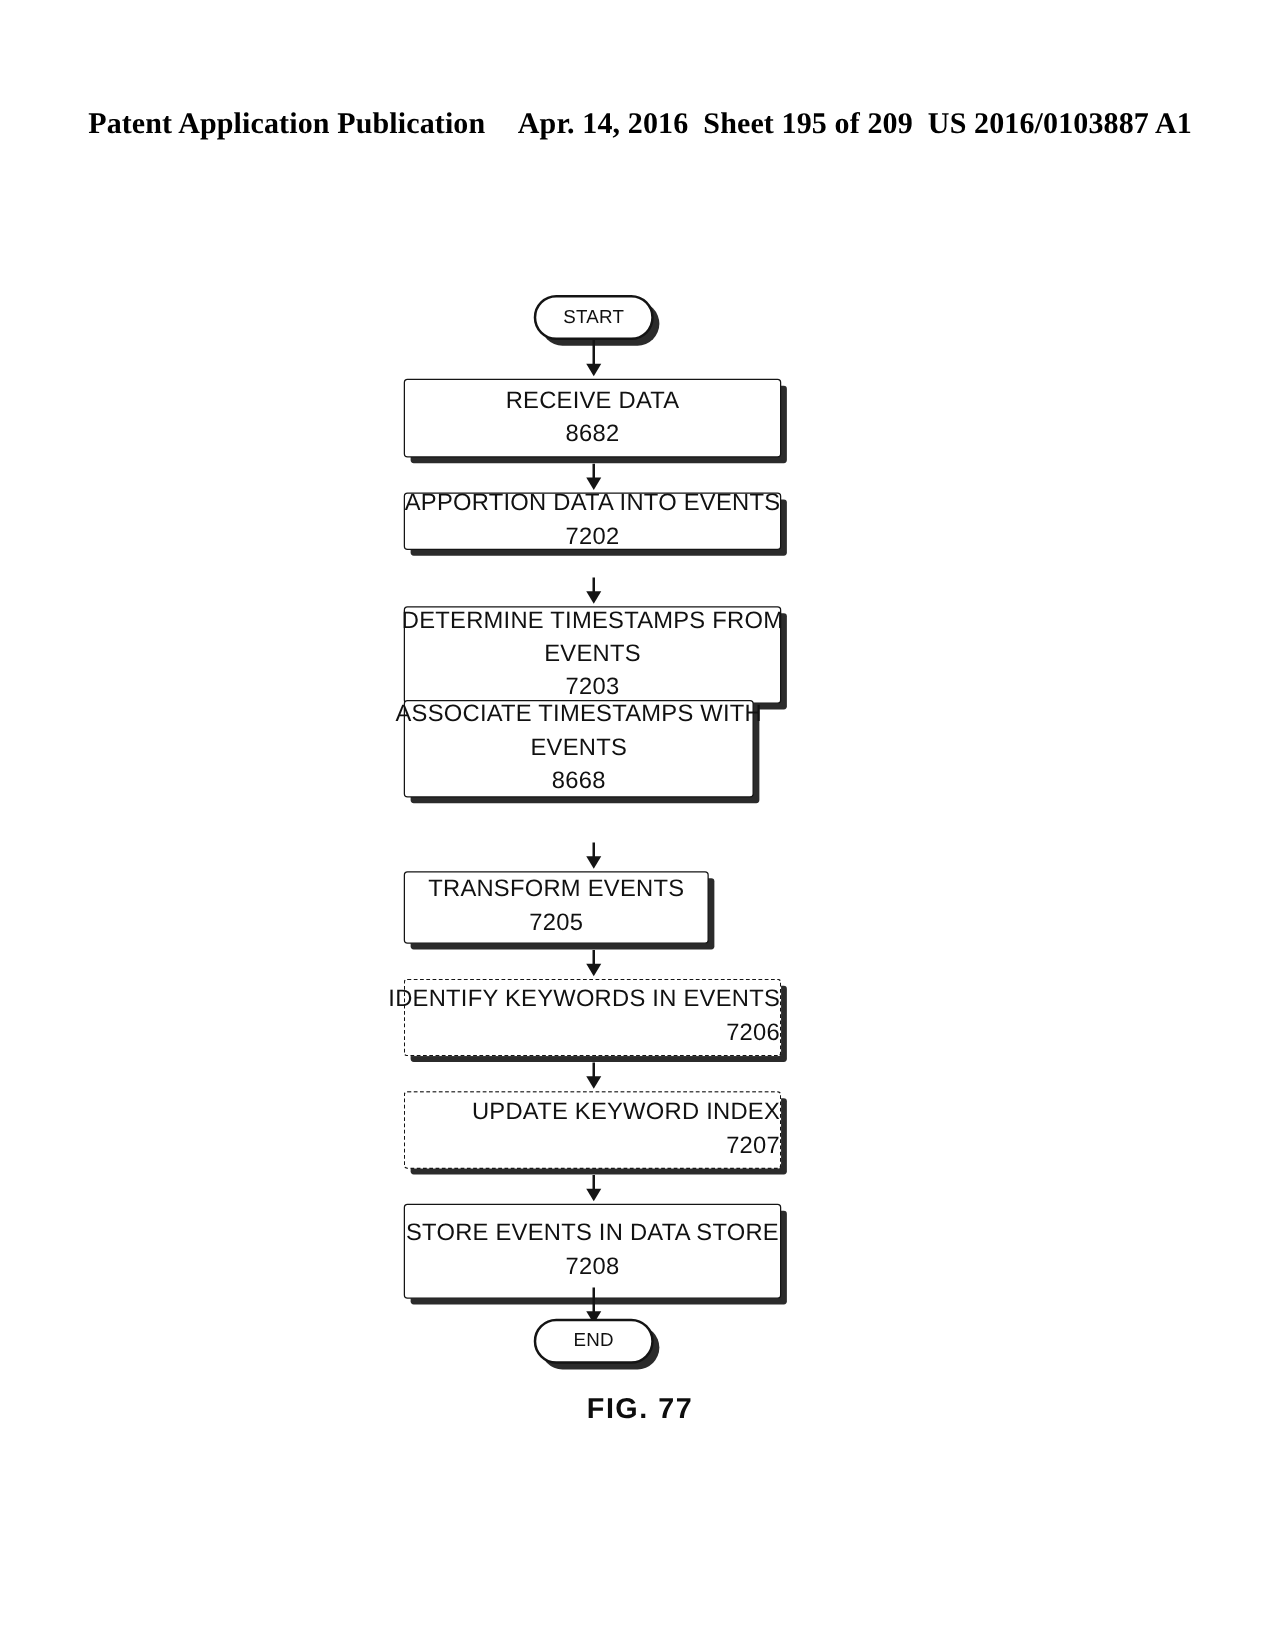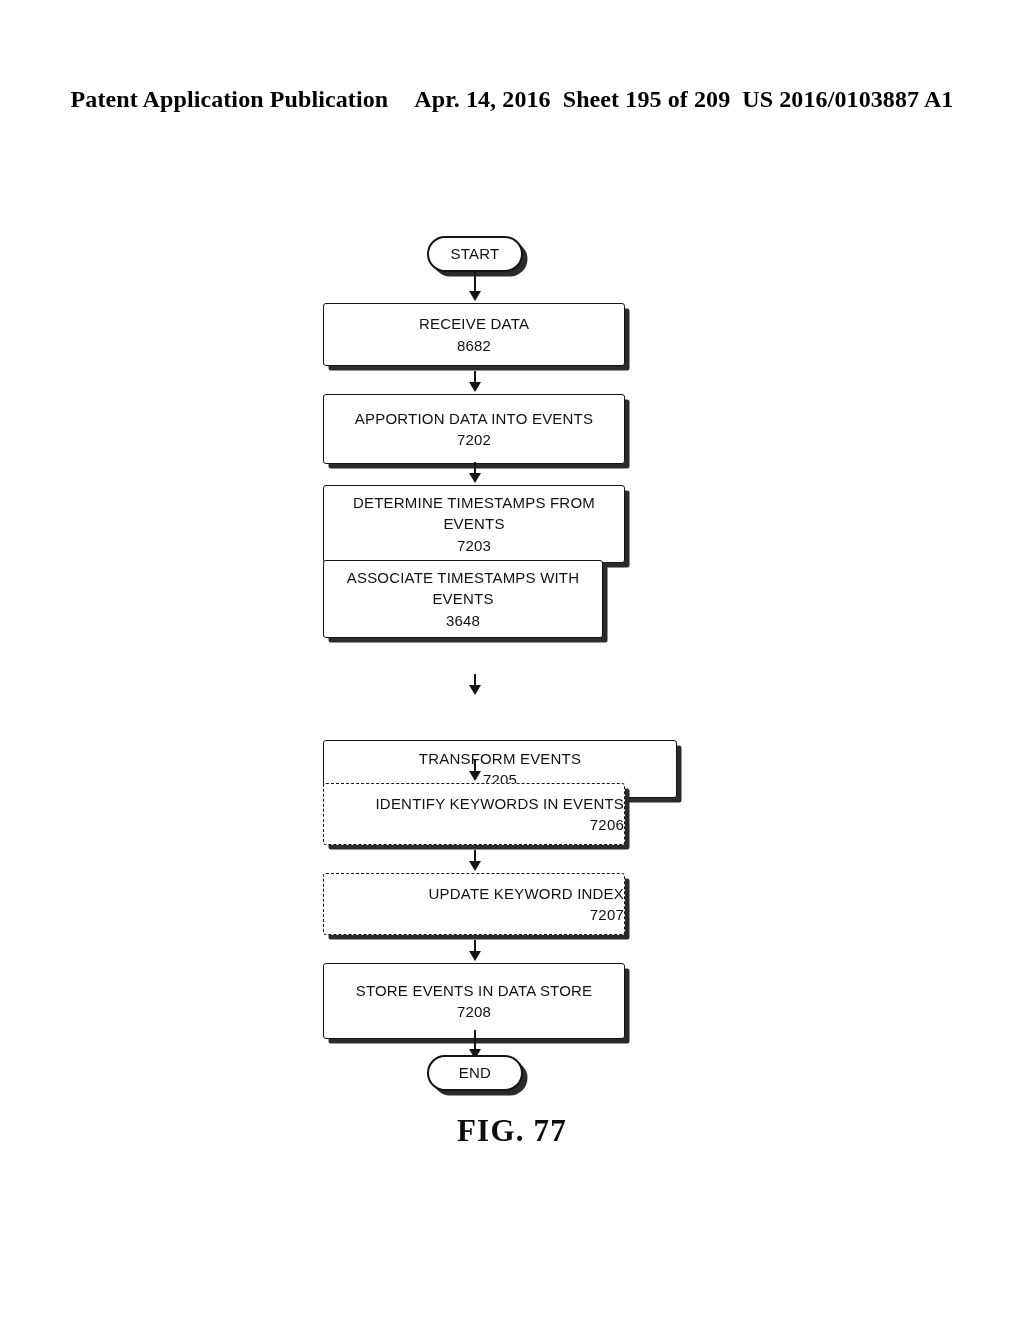--- a/index.html
+++ b/index.html
@@ -46,21 +46,21 @@
   .node {
     position: absolute;
     box-sizing: border-box;
     background: #ffffff;
     display: flex;
     flex-direction: column;
     align-items: center;
     justify-content: center;
     text-align: center;
     line-height: 1.42;
-    font-size: 15px;
+    font-size: 19px;
     letter-spacing: 0.2px;
     color: #111;
   }
 
   
   .node.process {
     border: 1.8px solid #141414;
     border-radius: 3px;
     box-shadow: 5px 5px 0 -0.5px #2b2b2b;
   }
@@ -95,25 +95,24 @@
     border-top: 10px solid #141414;
   }
 
   
   .fig-caption {
     position: absolute;
     top: 1113px;
     left: 0;
     width: 1024px;
     text-align: center;
-    font-size: 31px;
+    font-size: 23px;
     font-weight: bold;
     letter-spacing: 1.2px;
     color: #0d0d0d;
-    font-family: Liberation Serif, serif;
   }
 </style>
 </head>
 <body>
 
 <div class="patent-header">
   <span class="seg">Patent Application Publication</span><span class="gap-lg"></span><span class="seg">Apr. 14, 2016</span><span class="gap-sm"></span><span class="seg">Sheet 195 of 209</span><span class="gap-sm"></span><span class="seg">US 2016/0103887 A1</span>
 </div>
 
 <div class="flowchart">
@@ -124,44 +123,44 @@
   <div class="connector" style="left:474px; top:272px; height:21px;"></div>
   <div class="arrowhead" style="left:468.5px; top:291px;"></div>
 
   <div class="node process" style="left:323px; top:303px; width:302px; height:63px;">
     <span class="line">RECEIVE DATA</span>
     <span class="line">8682</span>
   </div>
   <div class="connector" style="left:474px; top:371px; height:13px;"></div>
   <div class="arrowhead" style="left:468.5px; top:382px;"></div>
 
-  <div class="node process" style="left:323px; top:394px; width:302px; height:70px;">
+  <div class="node process" style="left:323px; top:394px; width:302px; height:46px;">
     <span class="line">APPORTION DATA INTO EVENTS</span>
     <span class="line">7202</span>
   </div>
   <div class="connector" style="left:474px; top:462px; height:13px;"></div>
   <div class="arrowhead" style="left:468.5px; top:473px;"></div>
 
   <div class="node process" style="left:323px; top:485px; width:302px; height:78px;">
     <span class="line">DETERMINE TIMESTAMPS FROM</span>
     <span class="line">EVENTS</span>
     <span class="line">7203</span>
   </div>
   <div class="connector" style="left:474px; top:568px; height:13px;"></div>
   <div class="arrowhead" style="left:468.5px; top:579px;"></div>
 
   <div class="node process" style="left:323px; top:560px; width:280px; height:78px;">
     <span class="line">ASSOCIATE TIMESTAMPS WITH</span>
     <span class="line">EVENTS</span>
-    <span class="line">3648</span>
+    <span class="line">8668</span>
   </div>
   <div class="connector" style="left:474px; top:674px; height:13px;"></div>
   <div class="arrowhead" style="left:468.5px; top:685px;"></div>
 
-  <div class="node process" style="left:323px; top:697px; width:354px; height:58px;margin-top:43px;">
+  <div class="node process" style="left:323px; top:697px; width:244px; height:58px;">
     <span class="line">TRANSFORM EVENTS</span>
     <span class="line">7205</span>
   </div>
   <div class="connector" style="left:474px; top:760px; height:13px;"></div>
   <div class="arrowhead" style="left:468.5px; top:771px;"></div>
 
   <div class="node process dashed" style="left:323px; top:783px; width:302px; height:62px;">
     <span class="line">IDENTIFY KEYWORDS IN EVENTS</span>
     <span class="line">7206</span>
   </div>

